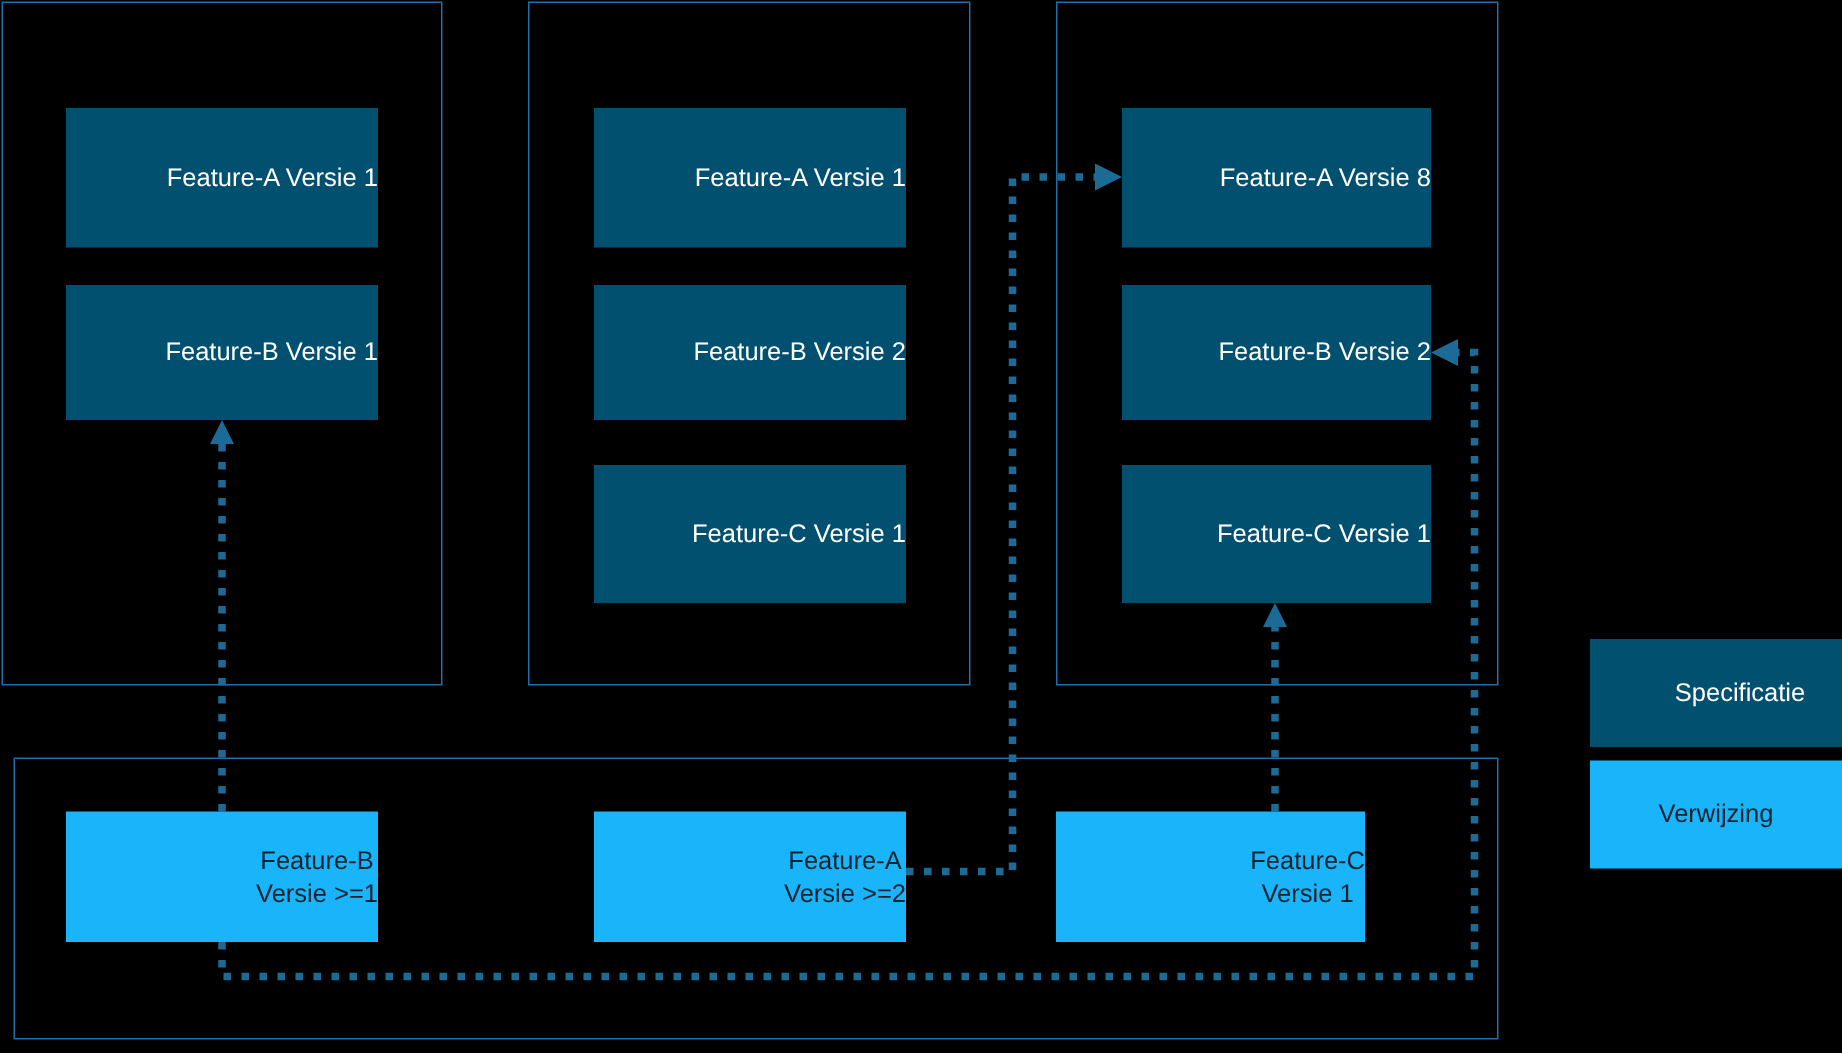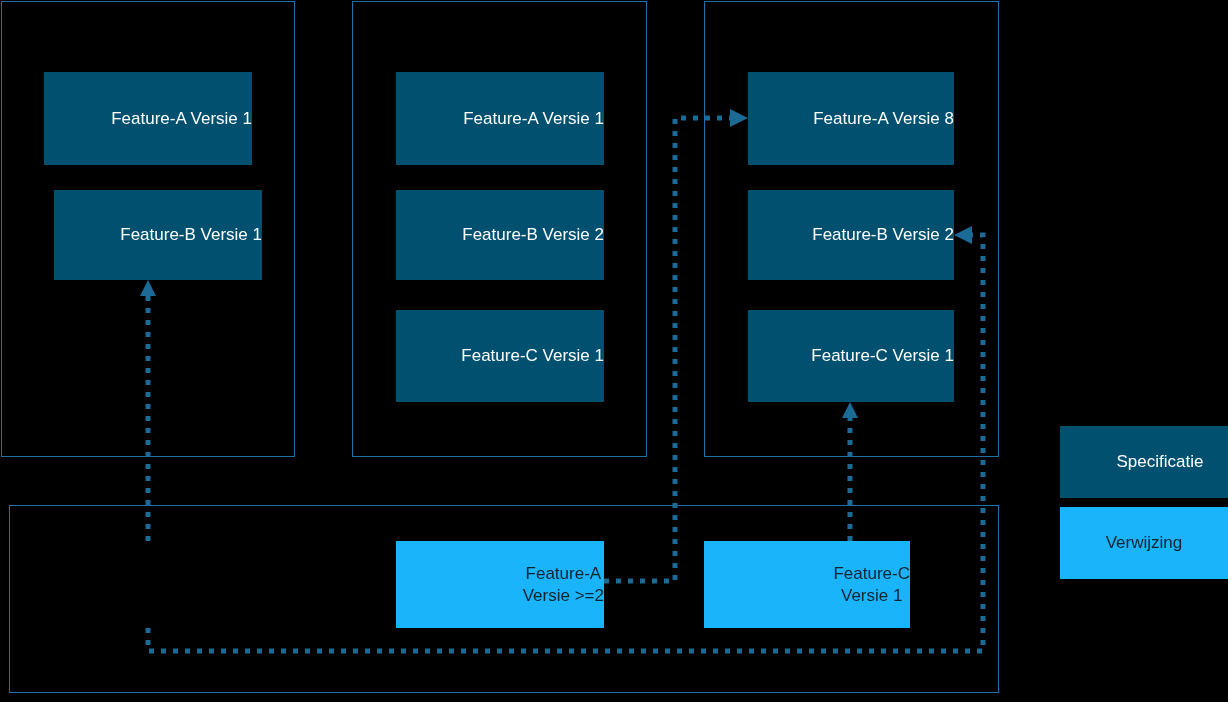--- a/index.html
+++ b/index.html
@@ -104,21 +104,21 @@
     <svg width="1228" height="702">
       <polyline points="148,628 148,651 983,651 983,235 970,235" fill="none" stroke="#1C6B96" stroke-width="5" stroke-dasharray="5 7" stroke-linecap="butt"></polyline>
       <polygon points="954,235 972,226 972,244" fill="#1C6B96"></polygon>
     </svg>
   </div>
 
   <div class="node spec" style="left:44px; top:72px; width:208px; height:93px;">
     <span>Feature-A Versie 1</span>
   </div>
 
-  <div class="node spec" style="left:44px; top:190px; width:208px; height:90px;margin-left:10px;">
+  <div class="node spec" style="left:44px; top:190px; width:208px; height:90px;">
     <span>Feature-B Versie 1</span>
   </div>
 
   <div class="node spec" style="left:396px; top:72px; width:208px; height:93px;">
     <span>Feature-A Versie 1</span>
   </div>
 
   <div class="node spec" style="left:396px; top:190px; width:208px; height:90px;">
     <span>Feature-B Versie 2</span>
   </div>
@@ -132,20 +132,24 @@
   </div>
 
   <div class="node spec" style="left:748px; top:190px; width:206px; height:90px;">
     <span>Feature-B Versie 2</span>
   </div>
 
   <div class="node spec" style="left:748px; top:310px; width:206px; height:92px;">
     <span>Feature-C Versie 1</span>
   </div>
 
+  <div class="node ref" style="left:44px; top:541px; width:208px; height:87px;">
+    <span>Feature-B
+Versie &gt;=1</span>
+  </div>
 
   <div class="node ref" style="left:396px; top:541px; width:208px; height:87px;padding-left:36px;">
     <span>Feature-A
 Versie &gt;=2</span>
   </div>
 
   <div class="node ref" style="left:704px; top:541px; width:206px; height:87px;">
     <span>Feature-C
 Versie 1</span>
   </div>

